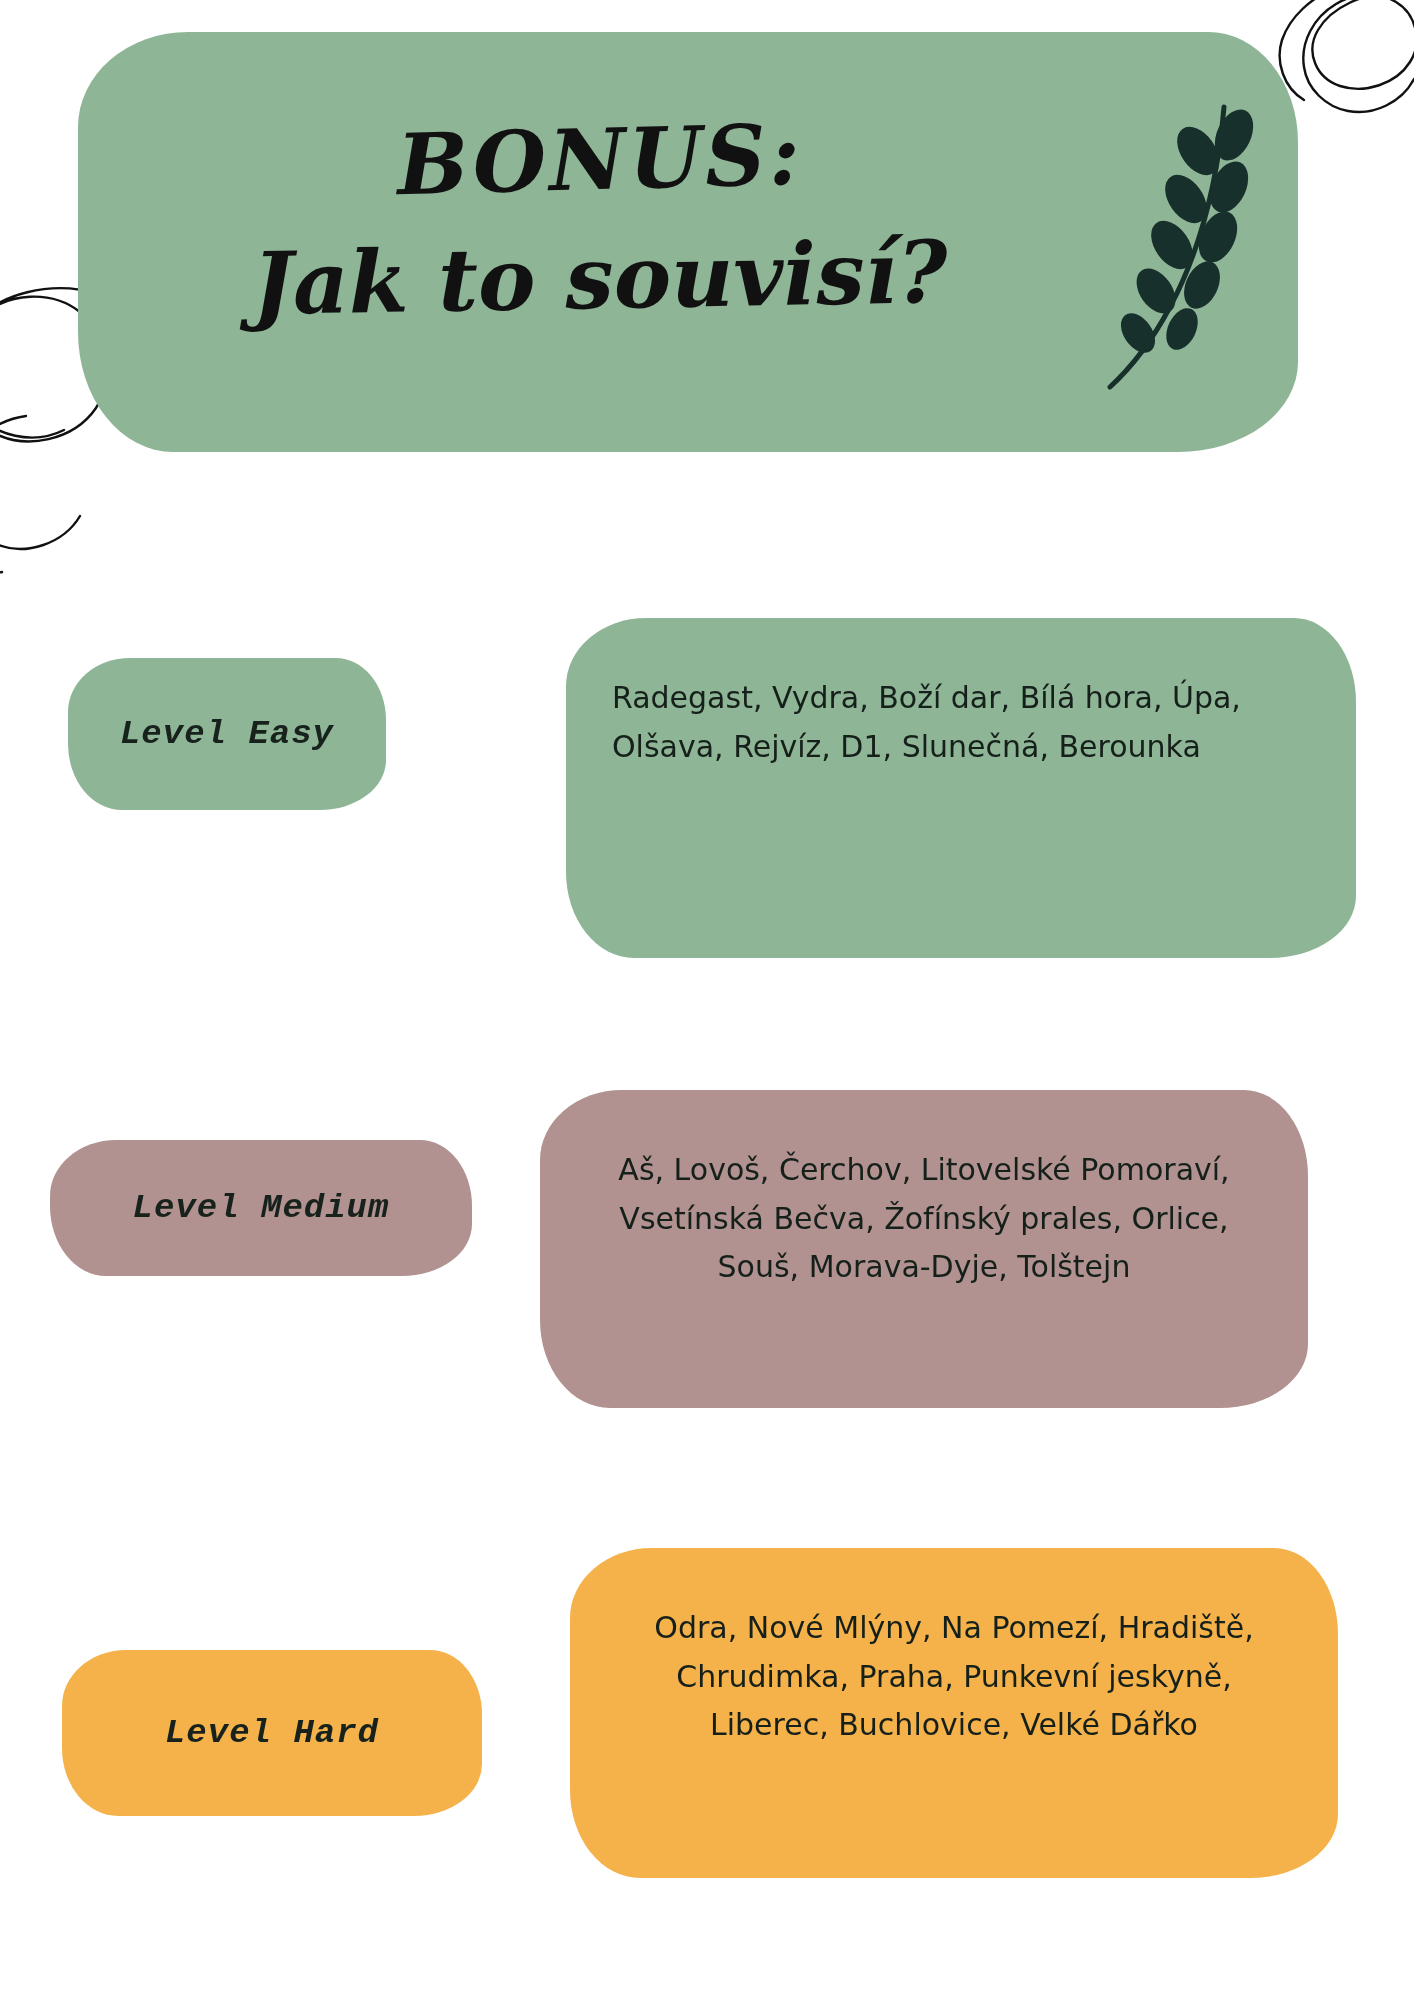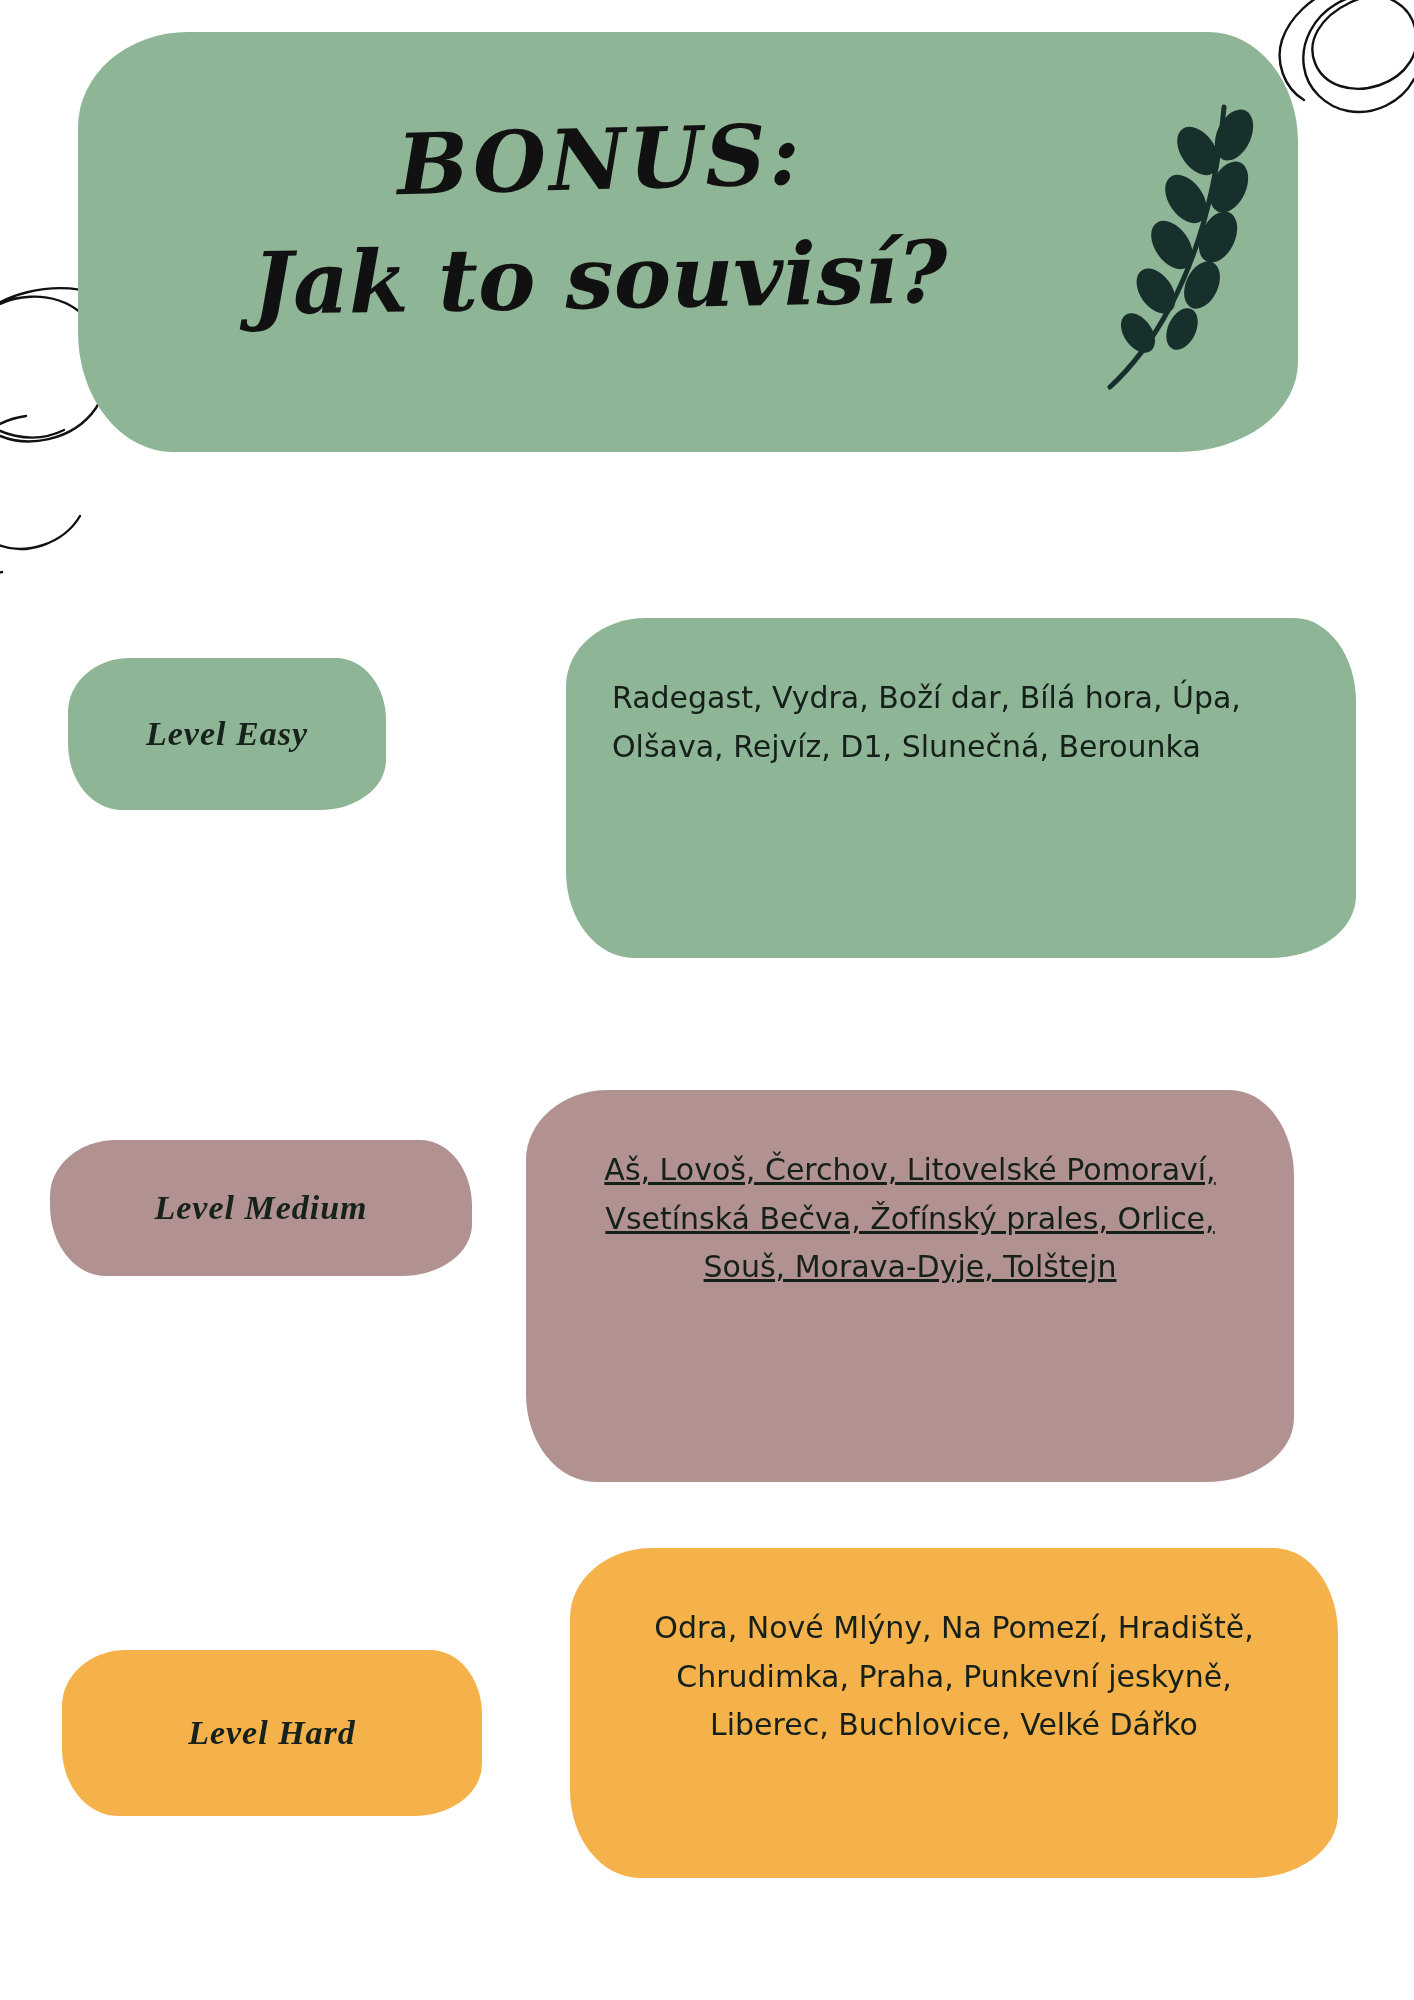--- a/index.html
+++ b/index.html
@@ -70,21 +70,21 @@
   .row {
     position: absolute;
     left: 0;
     width: 1414px;
   }
   .label-chip {
     position: absolute;
     display: flex;
     align-items: center;
     justify-content: center;
-    font-family: Liberation Serif, serif;
+    font-family: Liberation Mono, monospace;
     font-style: italic;
     font-weight: 700;
     font-size: 34px;
     letter-spacing: 1px;
     color: #17221c;
     text-align: center;
   }
   .content-chip {
     position: absolute;
     display: flex;
@@ -118,25 +118,24 @@
   .chip-easy-content .txt { text-align: left; }
 
   
   .chip-medium-label {
     left: 50px; top: 1140px;
     width: 422px; height: 136px;
     background: #b19290;
     border-radius: 66px 52px 70px 56px / 56px 66px 52px 70px;
   }
   .chip-medium-content {
-    left: 526px; top: 1090px;
-    width: 768px; height: 392px;
+    left: 540px; top: 1090px;
+    width: 768px; height: 318px;
     background: #b19290;
     border-radius: 82px 64px 88px 70px / 70px 86px 64px 88px;
-    text-decoration: underline;
   }
 
   
   .chip-hard-label {
     left: 62px; top: 1650px;
     width: 420px; height: 166px;
     background: #f5b24a;
     border-radius: 64px 52px 68px 56px / 56px 64px 52px 68px;
   }
   .chip-hard-content {

